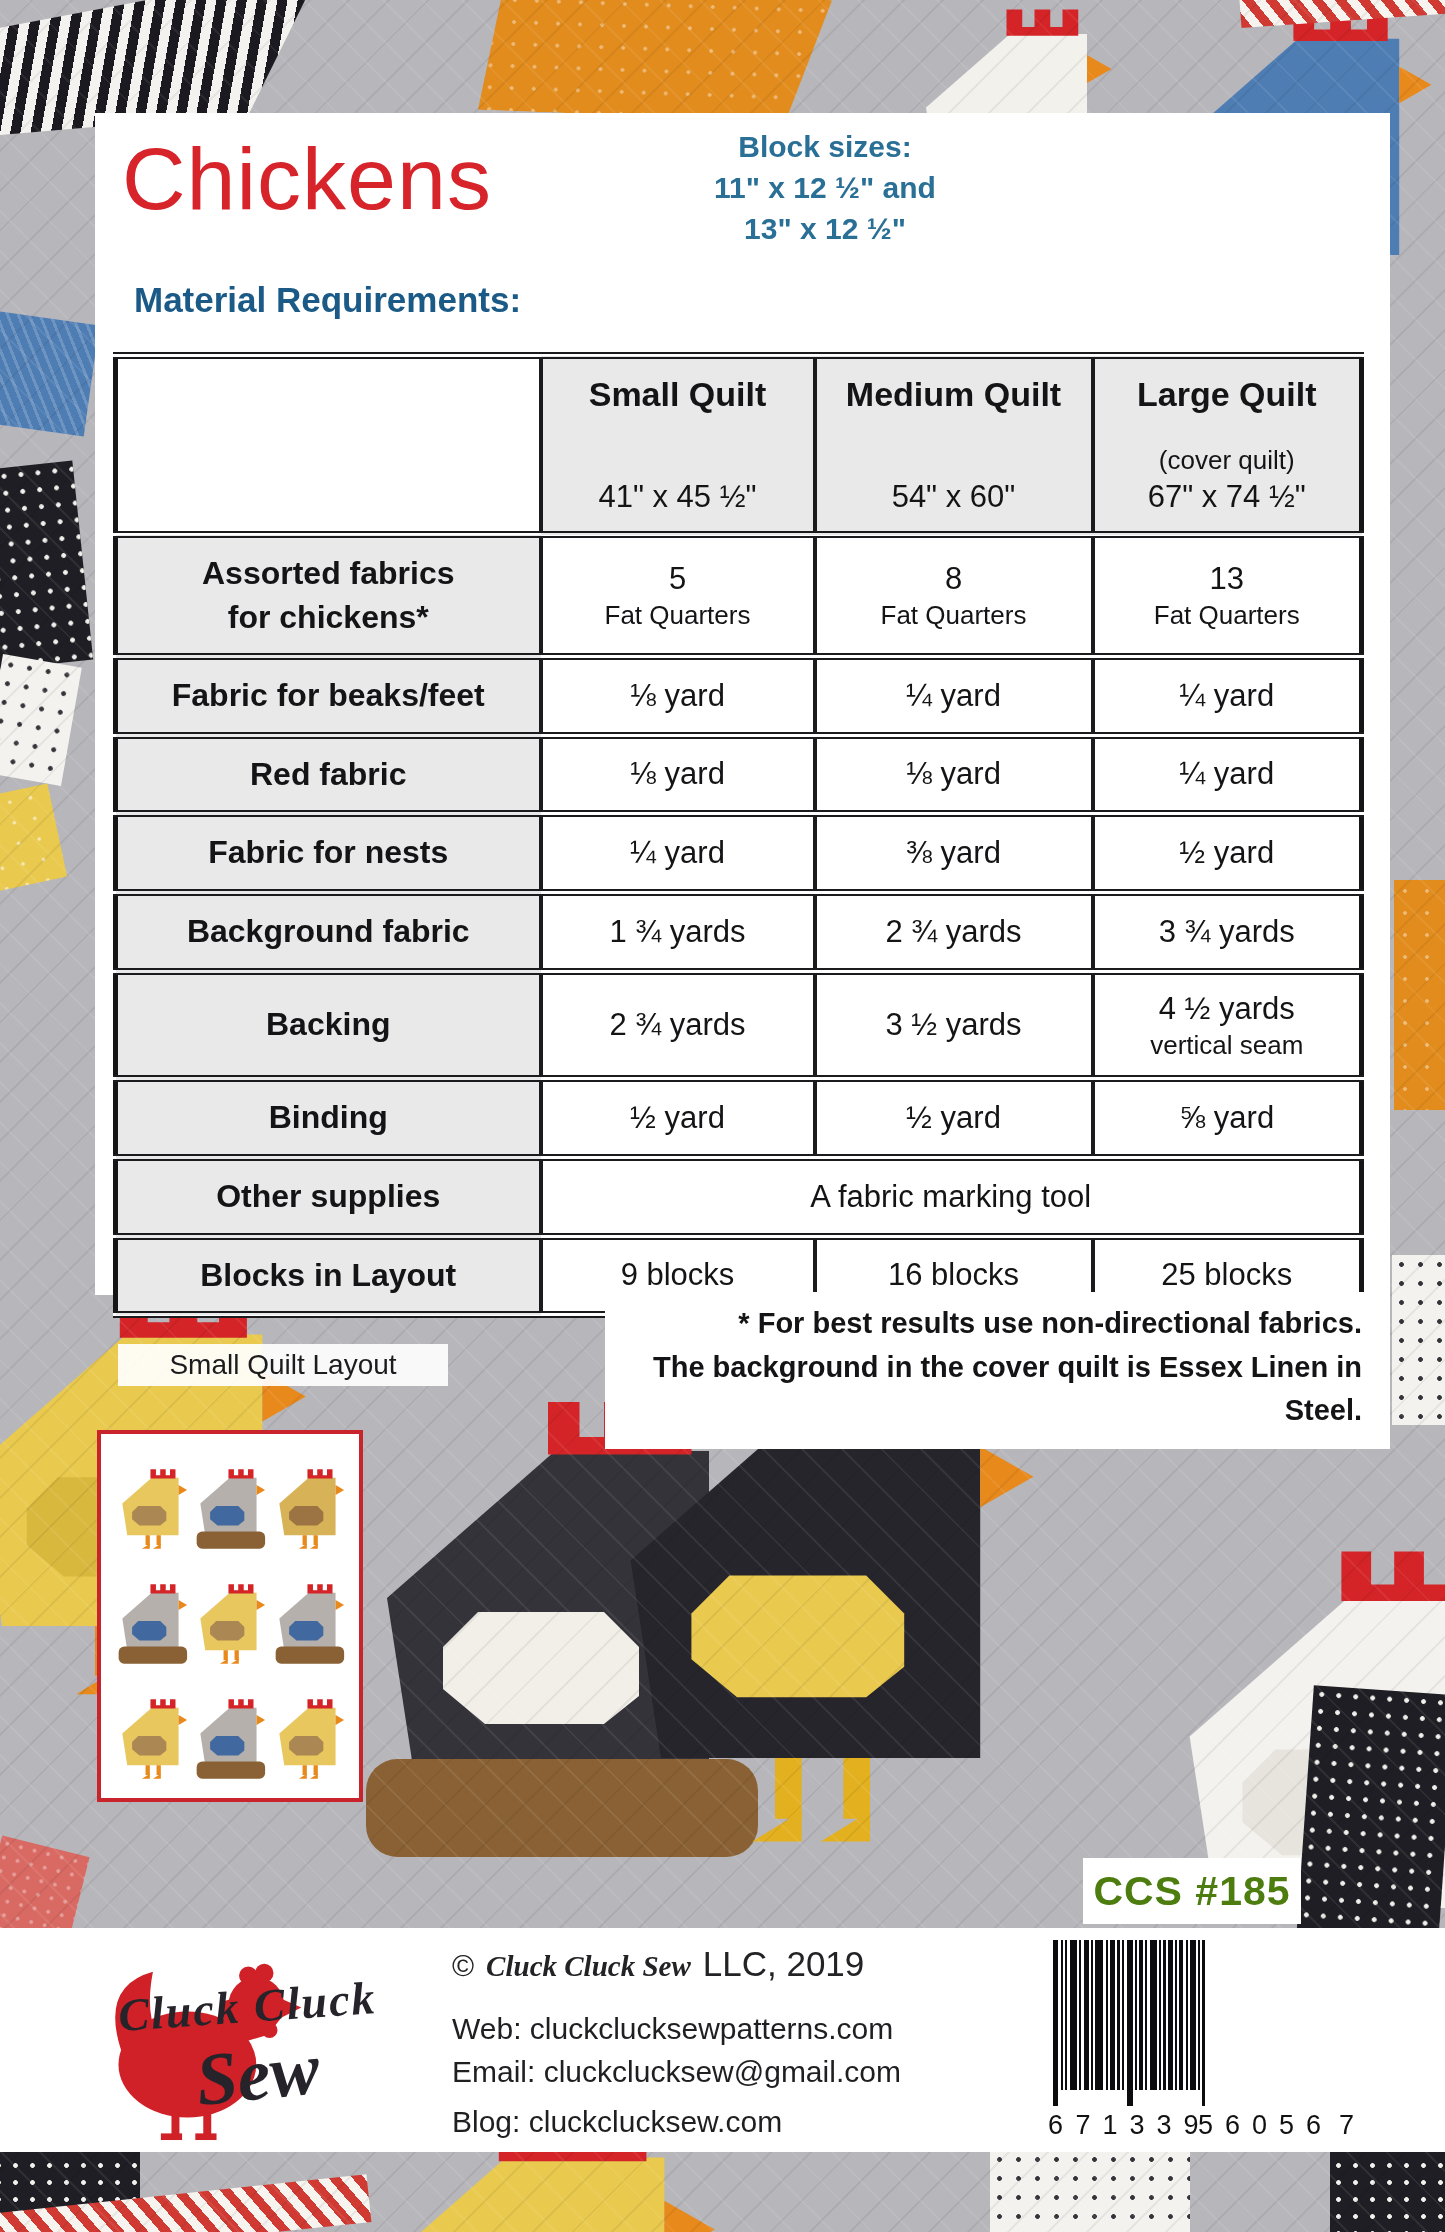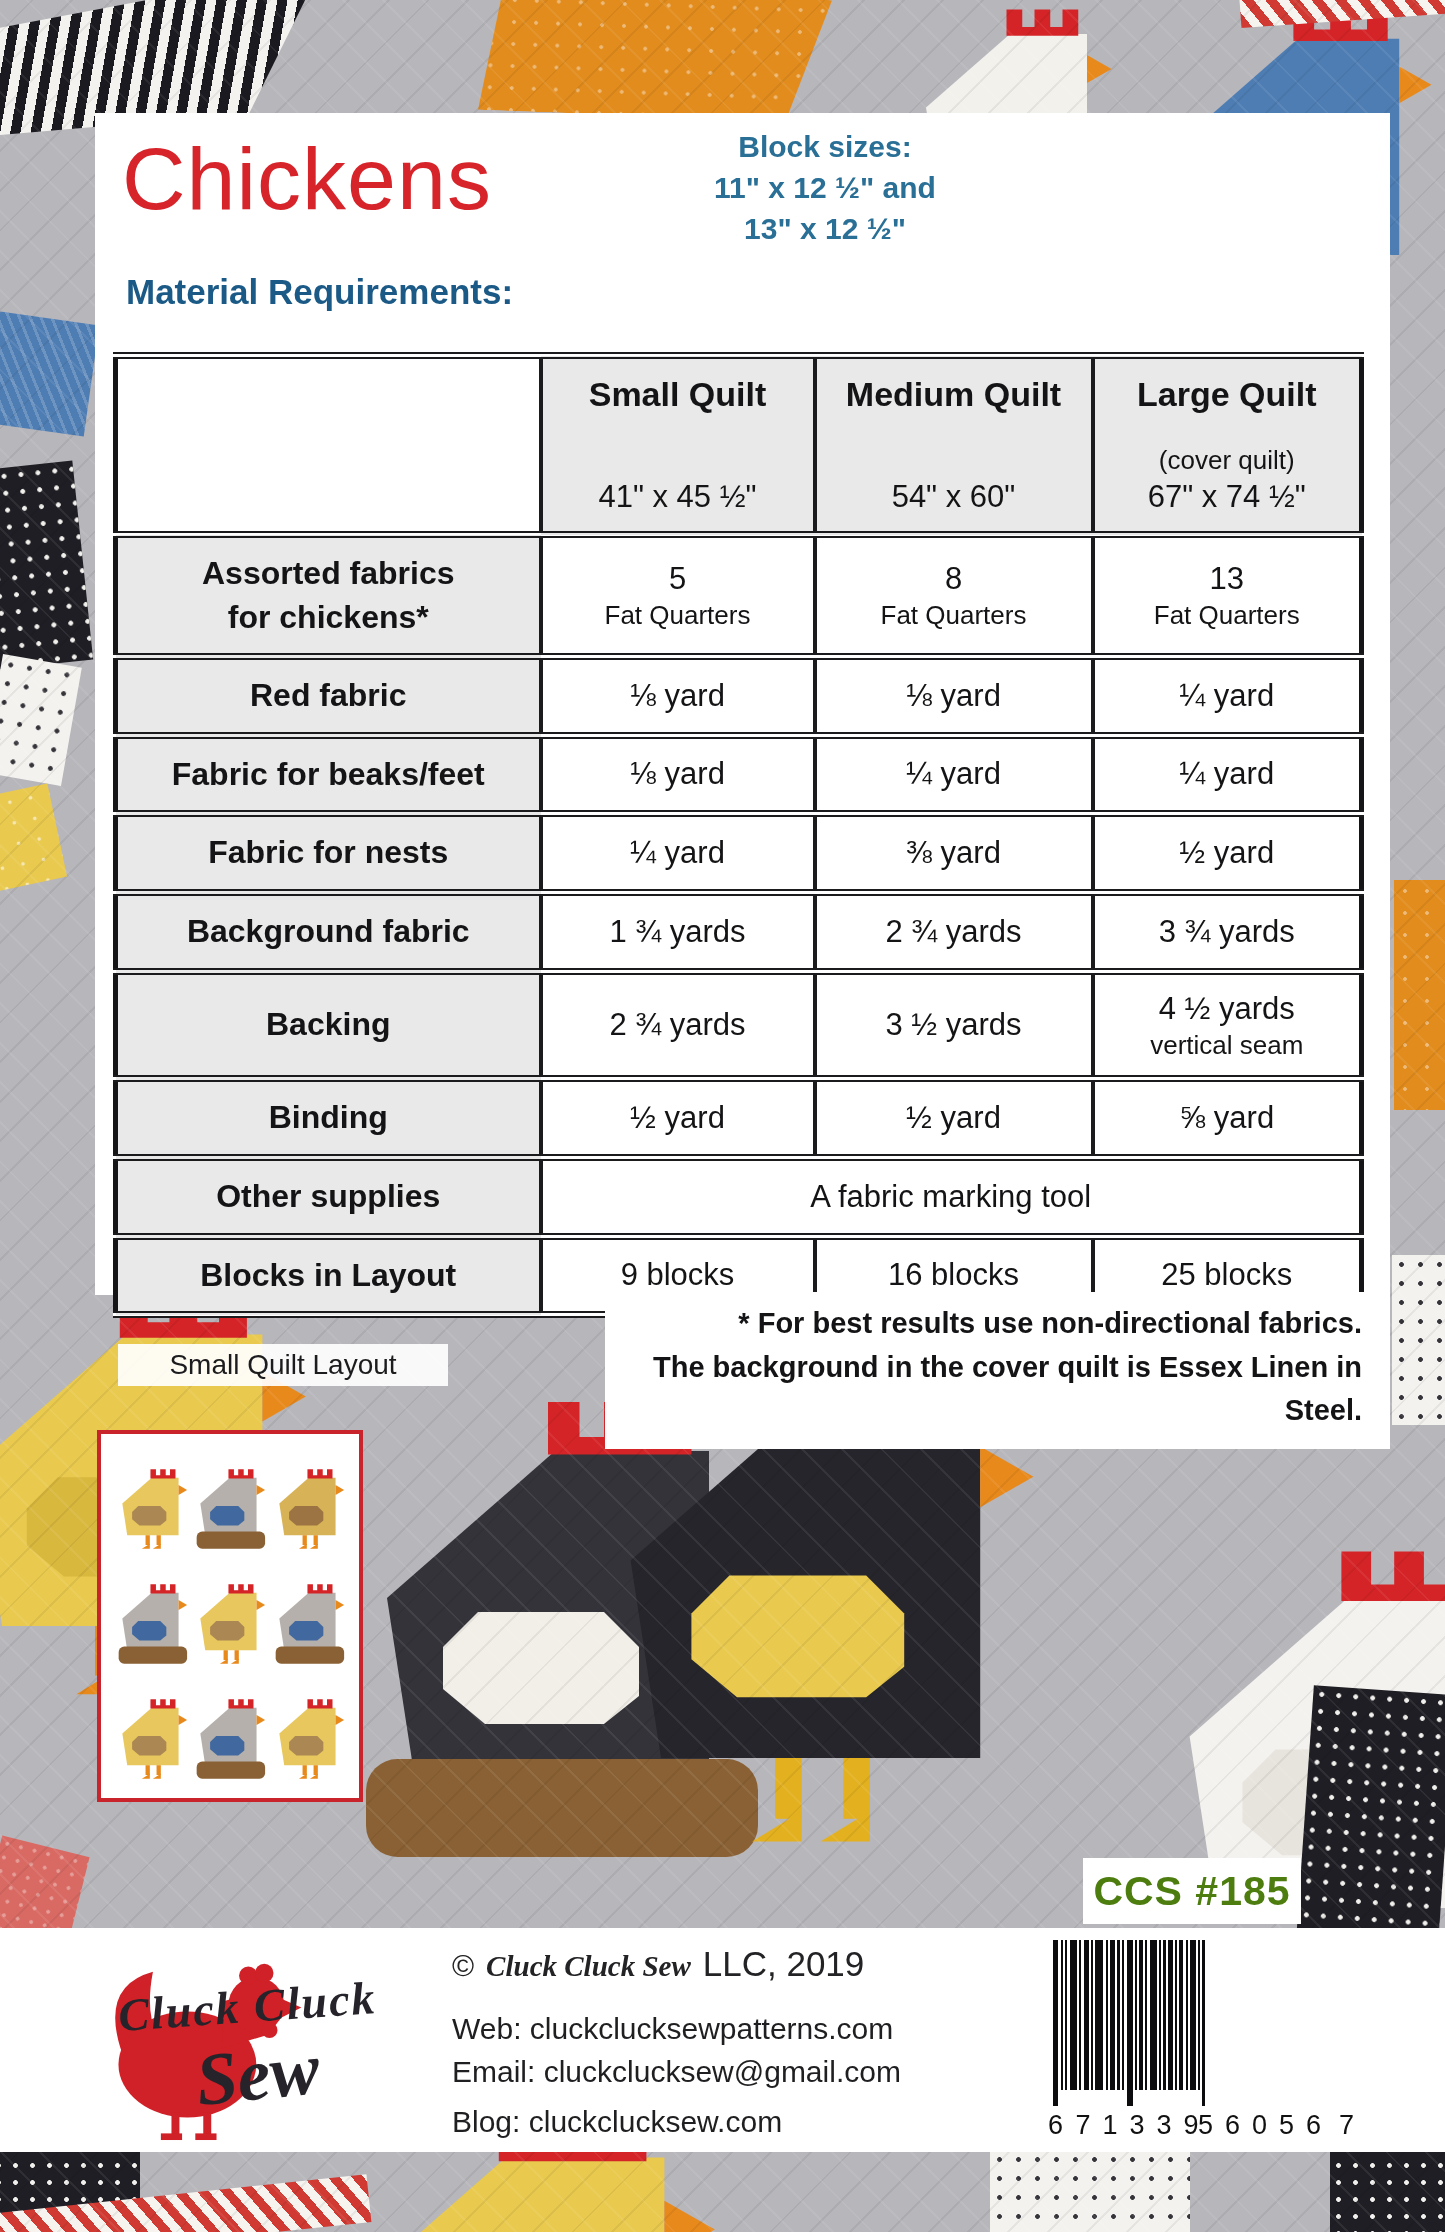--- a/index.html
+++ b/index.html
@@ -21,21 +21,21 @@
   .blue-fab{background:#4e7db4;background-image:repeating-linear-gradient(60deg, rgba(255,255,255,.18) 0 3px, transparent 3px 10px);}
   .yellow-fab{background-color:#e9c94e;background-image:radial-gradient(rgba(255,255,255,.55) 1.6px, transparent 2.2px);background-size:21px 21px;}
   .red-fab{background-color:#d96a63;background-image:radial-gradient(rgba(255,255,255,.35) 1.5px, transparent 2.2px);background-size:14px 14px;}
 
   
   .panel{position:absolute;left:95px;top:113px;width:1295px;height:1182px;background:#ffffff;z-index:2;}
   .page-title{position:absolute;left:122px;top:128px;z-index:3;margin:0;
       font-size:88px;font-weight:400;letter-spacing:1px;color:#d7242b;}
   .block-sizes{position:absolute;left:660px;top:126px;width:330px;z-index:3;text-align:center;
       color:#2a6f96;font-weight:700;font-size:30px;line-height:1.37;}
-  .mat-heading{position:absolute;left:122px;top:268px;z-index:3;margin:4px;
+  .mat-heading{position:absolute;left:122px;top:268px;z-index:3;margin:12px;
       font-size:35px;font-weight:700;color:#1b5a86;}
 
   
   .materials-table{position:absolute;left:113px;top:352px;width:1246px;z-index:3;
       border-collapse:collapse;background:#fff;color:#141416;table-layout:fixed;}
   .materials-table th,.materials-table td{
       border-left:4px solid #1b1b1d;border-right:4px solid #1b1b1d;
       border-top:7px double #1b1b1d;border-bottom:7px double #1b1b1d;
       vertical-align:middle;text-align:center;padding:14px 6px;}
   .materials-table{border:5px solid #151517;}
@@ -247,41 +247,41 @@
             <div class="val-main">8</div>
             <div class="val-sub">Fat Quarters</div>
           </td>
           <td class="val-cell">
             <div class="val-main">13</div>
             <div class="val-sub">Fat Quarters</div>
           </td>
         </tr>
         <tr>
           <th class="row-label">
+            <div class="lbl-line">Fabric for beaks/feet</div>
+          </th>
+          <td class="val-cell">
+            <div class="val-main">⅛ yard</div>
+          </td>
+          <td class="val-cell">
+            <div class="val-main">¼ yard</div>
+          </td>
+          <td class="val-cell">
+            <div class="val-main">¼ yard</div>
+          </td>
+        </tr>
+        <tr>
+          <th class="row-label">
             <div class="lbl-line">Red fabric</div>
           </th>
           <td class="val-cell">
             <div class="val-main">⅛ yard</div>
           </td>
           <td class="val-cell">
             <div class="val-main">⅛ yard</div>
-          </td>
-          <td class="val-cell">
-            <div class="val-main">¼ yard</div>
-          </td>
-        </tr>
-        <tr>
-          <th class="row-label">
-            <div class="lbl-line">Fabric for beaks/feet</div>
-          </th>
-          <td class="val-cell">
-            <div class="val-main">⅛ yard</div>
-          </td>
-          <td class="val-cell">
-            <div class="val-main">¼ yard</div>
           </td>
           <td class="val-cell">
             <div class="val-main">¼ yard</div>
           </td>
         </tr>
         <tr>
           <th class="row-label">
             <div class="lbl-line">Fabric for nests</div>
           </th>
           <td class="val-cell">

